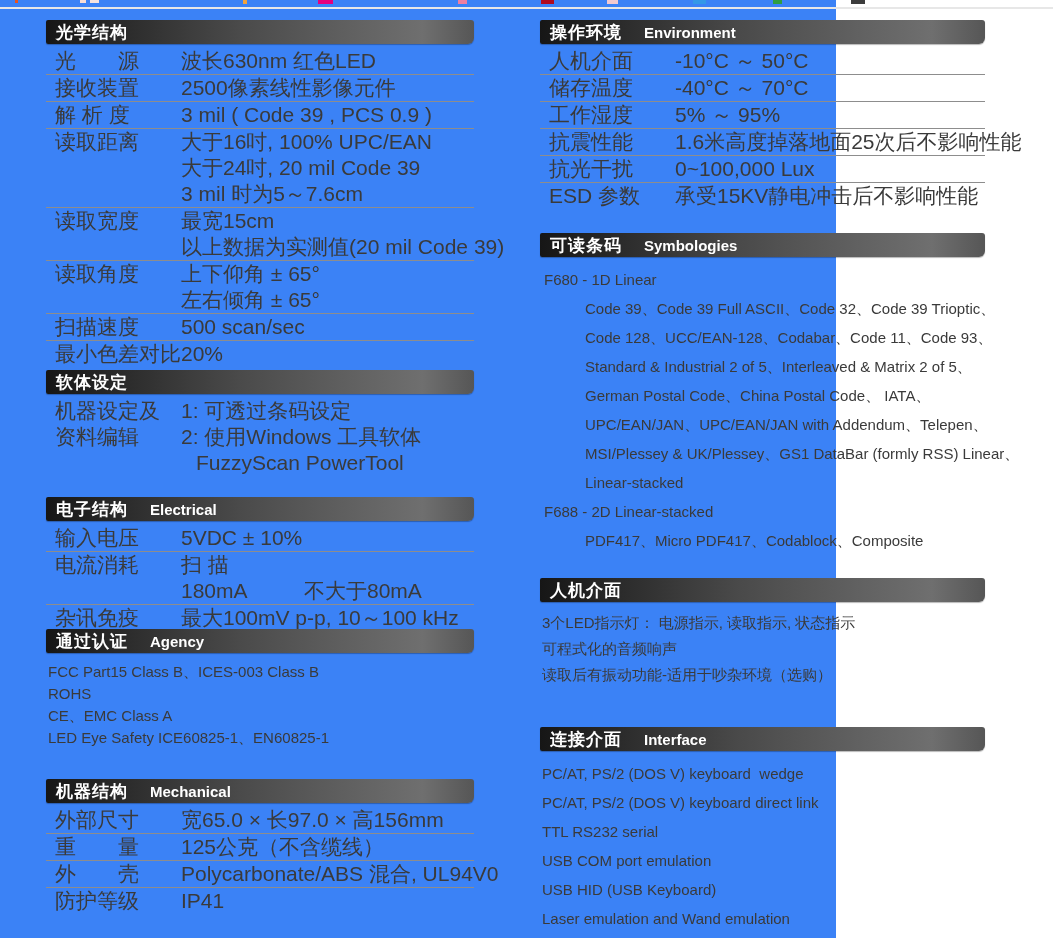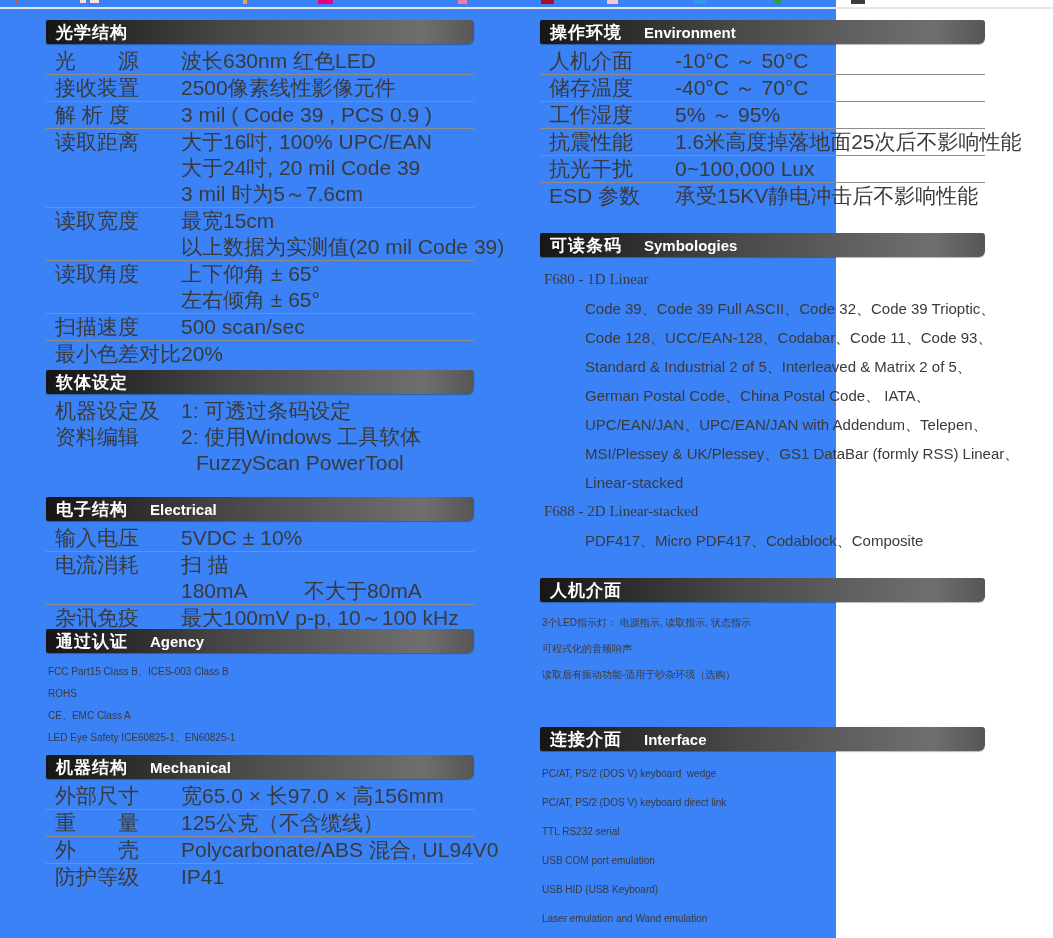--- a/index.html
+++ b/index.html
@@ -34,34 +34,34 @@
   .row + .row{border-top:1px solid var(--rule);}
   .tbl.no-rule .row + .row{border-top:none;}
   .lbl{width:135px;flex-shrink:0;padding-left:9px;white-space:pre;}
   .val{flex:1;}
   .vline{white-space:pre;}
   .vline.ind{padding-left:15px;}
   .dual{display:flex;}
   .dual .c1{width:123px;}
   .dual .c2{flex:1;}
 
-  .lines{margin-top:8px;font-size:10px;}
+  .lines{margin-top:8px;font-size:15px;}
   .lines .ln{padding-left:2px;white-space:pre;}
   .agency .ln{line-height:22px;}
   .hmi .ln{line-height:26px;}
   .iface .ln{line-height:29px;}
 
   .sym-list{margin-top:8px;font-size:15px;}
   .sym-list .ln{line-height:29px;white-space:pre;}
-  .sym-list .ind0{padding-left:4px;font-family:Liberation Serif, serif;}
+  .sym-list .ind0{padding-left:4px;}
   .sym-list .ind1{padding-left:45px;}
 
   
   #sec-optical{top:20px;}  #sec-software{top:370px;} #sec-electrical{top:497px;}
-  #sec-agency{top:629px;}  #sec-mechanical{top:755px;}
+  #sec-agency{top:629px;}  #sec-mechanical{top:779px;}
   #sec-environment{top:20px;} #sec-symbologies{top:233px;}
   #sec-hmi{top:578px;} #sec-interface{top:727px;}
 </style>
 </head>
 <body>
 
 <div id="page">
 
   <div id="top-strip">
     <div class="edge-line"></div>

